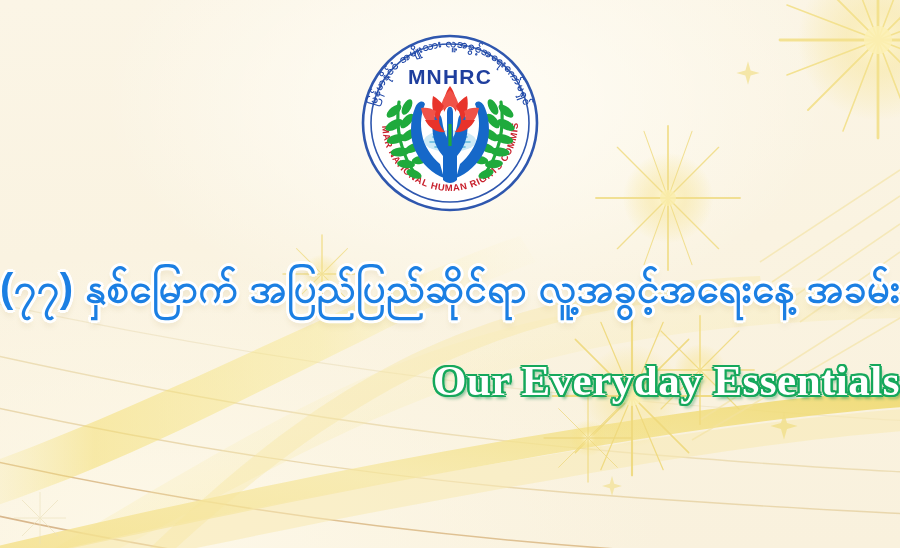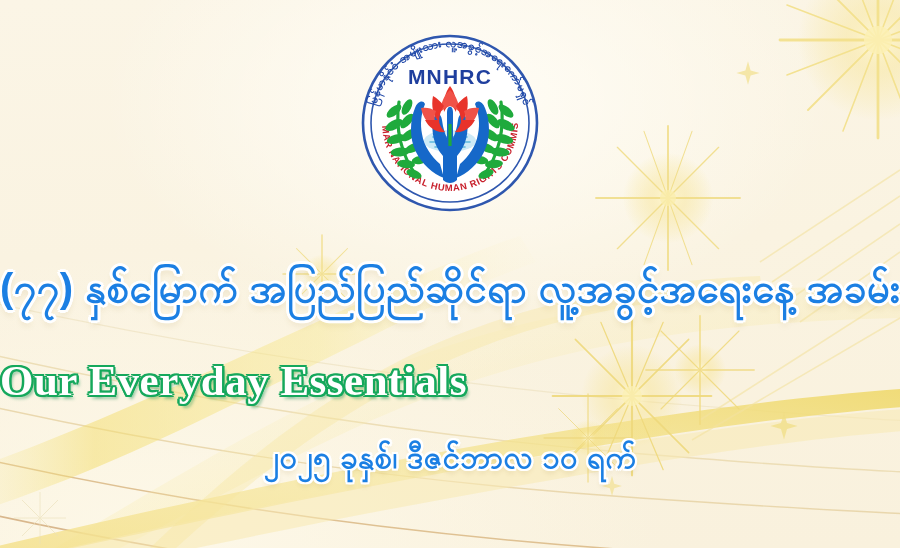--- a/index.html
+++ b/index.html
@@ -70,21 +70,21 @@
        0 -3px 0 #ffffff, 0 3px 0 #ffffff,
        0 5px 6px rgba(150,120,40,.18);
     line-height: 1.1;
   }
 
   .subhead {
     position: absolute;
     left: 0;
     right: 0;
     top: 356px;
-    text-align: left;
+    text-align: right;
     font-family: "Liberation Serif", serif;
     font-weight: bold;
     font-size: 43px;
     letter-spacing: 0.5px;
     color: #ffffff;
     text-shadow:
       -1.6px -1.6px 0 #15a85c,  1.6px -1.6px 0 #15a85c,
       -1.6px  1.6px 0 #15a85c,  1.6px  1.6px 0 #15a85c,
       -2.4px 0 0 #15a85c, 2.4px 0 0 #15a85c,
        0 -2.4px 0 #15a85c, 0 2.4px 0 #15a85c,
@@ -372,15 +372,14 @@
         <path d="M120 92 C 116 100 108 105 100 104 C 104 100 106 96 106 92 Z" fill="#e8332a"></path>
         <rect x="93.4" y="96" width="3.2" height="22" fill="#1faa3c"></rect>
       </g>
     </svg>
   </div>
 
   <div class="headline">(၇၇) နှစ်မြောက် အပြည်ပြည်ဆိုင်ရာ လူ့အခွင့်အရေးနေ့ အခမ်းအနား</div>
 
   <div class="subhead">Our Everyday Essentials</div>
 
-  <div class="datetext">၂၀၂၅ ခုနှစ်၊ ဒီဇင်ဘာလ ၁၀ ရက်</div>
 
 </div>
 
 </body></html>

